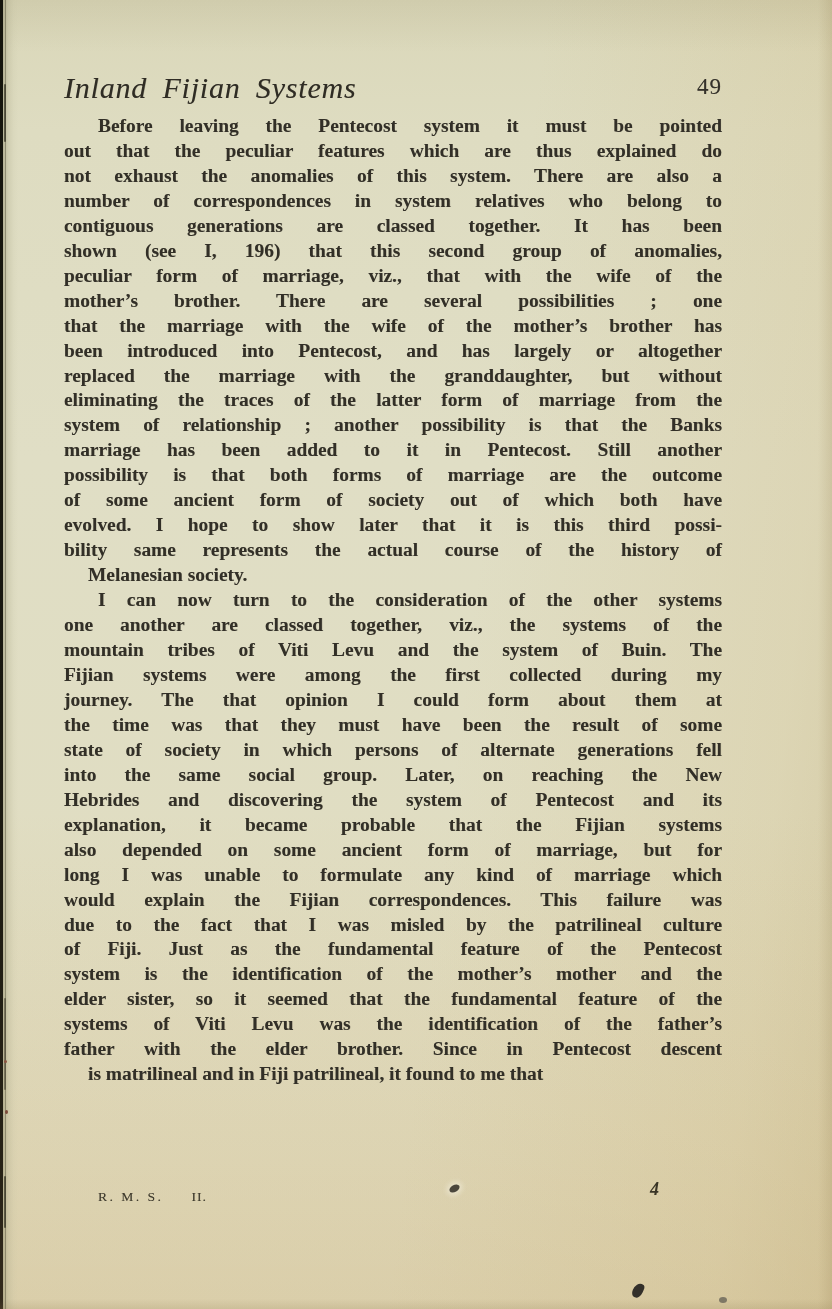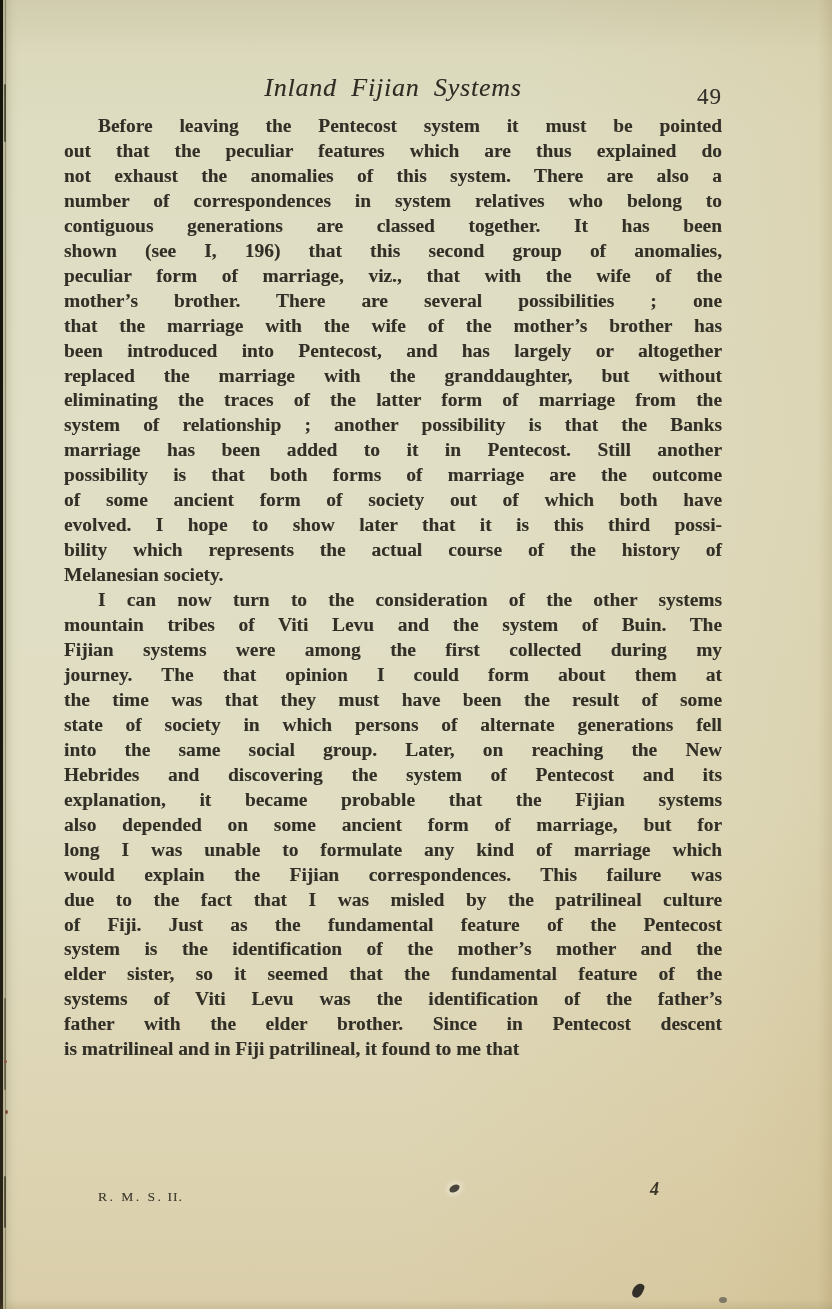--- a/index.html
+++ b/index.html
@@ -36,48 +36,48 @@
     position:absolute; right:0; top:0; bottom:0; width:14px;
     background:linear-gradient(90deg, rgba(150,130,85,0) 0%, rgba(150,130,85,0.20) 100%);
   }
   .edge-bottom {
     position:absolute; left:0; right:0; bottom:0; height:10px;
     background:linear-gradient(180deg, rgba(140,120,78,0) 0%, rgba(140,120,78,0.18) 100%);
   }
   
   .header { position:absolute; left:64px; top:70px; width:658px; height:40px; }
   .running-title {
-    display:block; text-align:center;
-    font-style:italic; font-size:26px; line-height:36px;
+    display:block; text-align:left;
+    font-style:italic; font-size:30px; line-height:36px;
     letter-spacing:0.8px; word-spacing:7px;
     color:#2f2c24;
     text-shadow:0.3px 0.3px 0.6px rgba(47,44,36,0.35);
   }
   .page-number {
-    position:absolute; left:697px; top:84px;
+    position:absolute; left:697px; top:74px;
     font-size:23px; color:#34312a; letter-spacing:1px;
     text-shadow:0.3px 0.3px 0.6px rgba(47,44,36,0.3);
   }
   
   .text-block {
     position:absolute; left:64px; top:114px; width:658px;
     font-size:19.4px; line-height:24.95px;
     color:#322f27;
     text-shadow:0.3px 0.3px 0.5px rgba(50,47,38,0.30);
   }
   .line { text-align:justify; text-align-last:justify;font-weight:bold; -moz-text-align-last:justify; }
-  .line.last { text-align:center; text-align-last:left; -moz-text-align-last:left; }
+  .line.last { text-align:center; text-align-last:left;margin-left:24px; -moz-text-align-last:left; }
   .line.indent { text-indent:34px; }
   
   .footer-sig {
     position:absolute; left:98px; top:1189px;
     font-size:13.5px; color:#3e3a2d; letter-spacing:2.5px;
     text-shadow:0.3px 0.3px 0.4px rgba(62,58,45,0.35);
   }
-  .footer-sig .vol { margin-left:4px; letter-spacing:1px; }
+  .footer-sig .vol { margin-left:28px; letter-spacing:1px; }
   .sheet-number {
     position:absolute; left:650px; top:1179px;
     font-size:18px; font-style:italic; font-weight:bold; color:#3a3526;
   }
   
   .speck { position:absolute; background:#3b382e; }
   .speck-a { left:449px; top:1185px; width:11px; height:7px; border-radius:50% 50% 50% 50%;
              transform:rotate(-30deg); background:#4a463c;
              box-shadow:0 0 5px 3px rgba(248,246,235,0.45); }
   .speck-b { left:633px; top:1283px; width:10px; height:15px; border-radius:65% 35% 55% 45%;
@@ -118,25 +118,26 @@
         <div class="line">mother’s brother.  There are several possibilities ;  one</div>
         <div class="line">that the marriage with the wife of the mother’s brother has</div>
         <div class="line">been introduced into Pentecost, and has largely or altogether</div>
         <div class="line">replaced the marriage with the granddaughter, but without</div>
         <div class="line">eliminating the traces of the latter form of marriage from the</div>
         <div class="line">system of relationship ; another possibility is that the Banks</div>
         <div class="line">marriage has been added to it in Pentecost.  Still another</div>
         <div class="line">possibility is that both forms of marriage are the outcome</div>
         <div class="line">of some ancient form of society out of which both have</div>
         <div class="line">evolved.  I hope to show later that it is this third possi-</div>
-        <div class="line">bility which represents the actual course of the history of</div>
+        <div class="line">bility same represents the actual course of the history of</div>
         <div class="line last">Melanesian society.</div>
       </div>
       <div>
         <div class="line indent">I can now turn to the consideration of the other systems</div>
+        <div class="line">one another are classed together, viz., the systems of the</div>
         <div class="line">mountain tribes of Viti Levu and the system of Buin.  The</div>
         <div class="line">Fijian systems were among the first collected during my</div>
         <div class="line">journey.  The that opinion I could form about them at</div>
         <div class="line">the time was that they must have been the result of some</div>
         <div class="line">state of society in which persons of alternate generations fell</div>
         <div class="line">into the same social group.  Later, on reaching the New</div>
         <div class="line">Hebrides and discovering the system of Pentecost and its</div>
         <div class="line">explanation, it became probable that the Fijian systems</div>
         <div class="line">also depended on some ancient form of marriage, but for</div>
         <div class="line">long I was unable to formulate any kind of marriage which</div>

